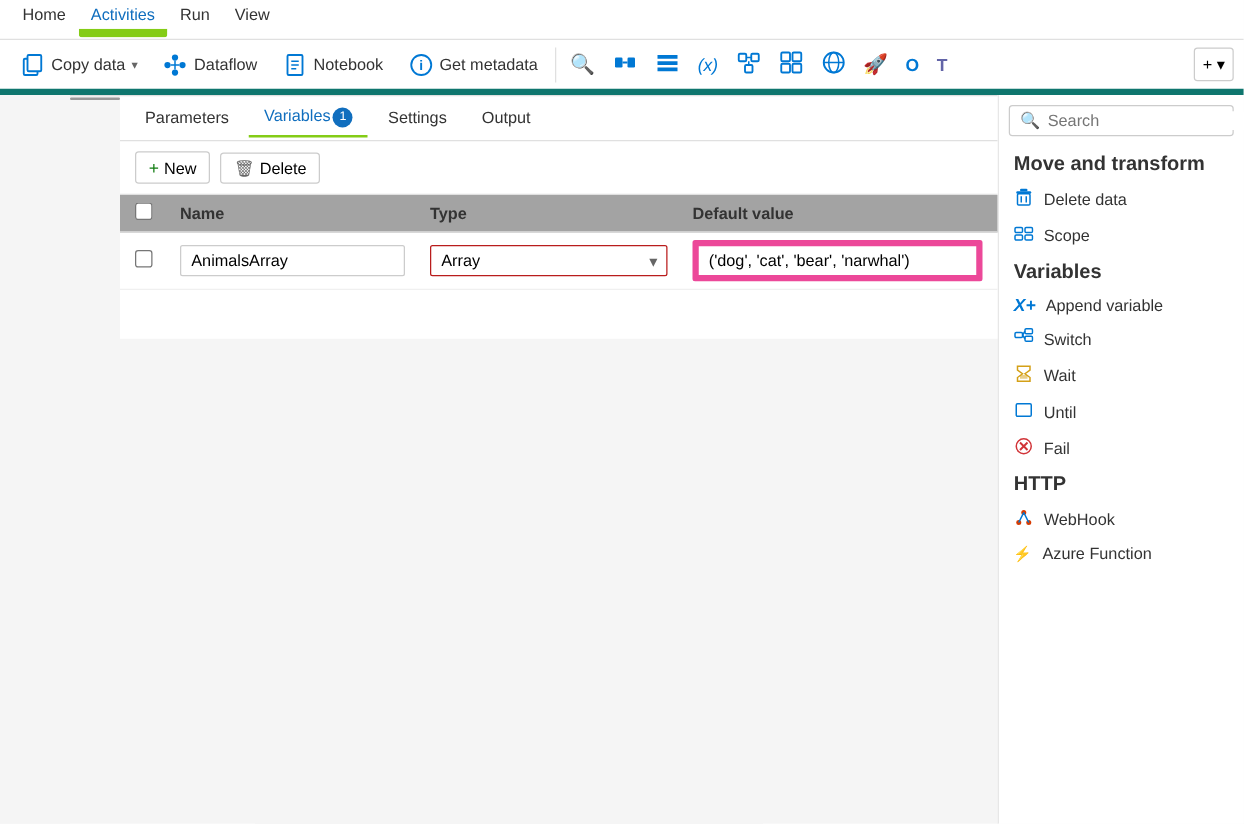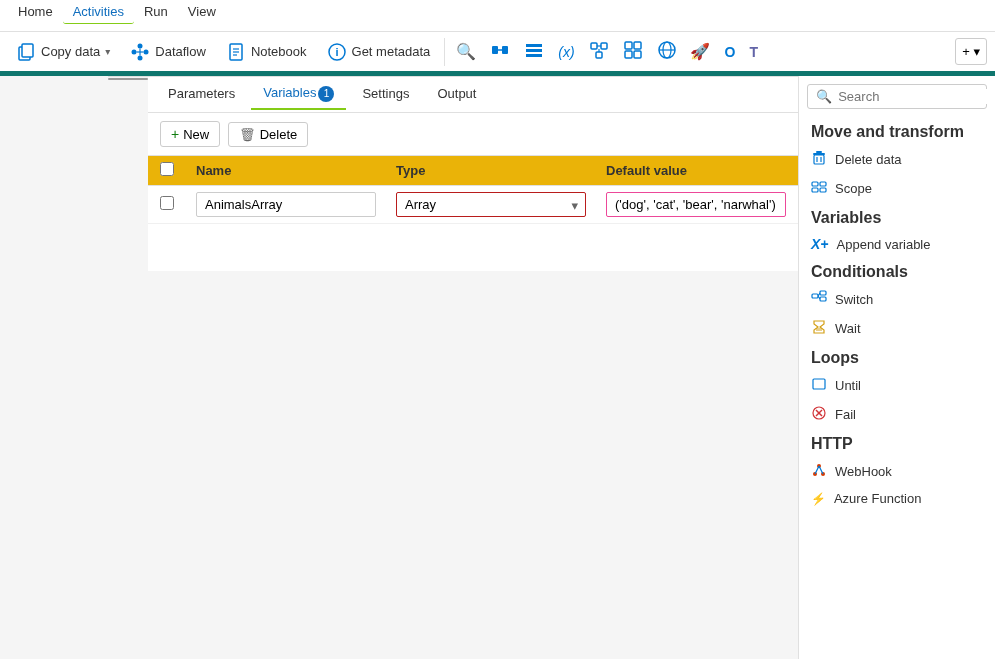--- a/index.html
+++ b/index.html
@@ -16,21 +16,21 @@
     }
     .menu-item {
       padding: 4px 10px;
       cursor: pointer;
       font-size: 13px;
       color: #333;
       border-radius: 3px;
     }
     .menu-item.active {
       color: #106ebe;
-      border-bottom: 1px solid #84cc16;
+      border-bottom: 7px solid #84cc16;
     }
 
     
     .toolbar {
       display: flex;
       align-items: center;
       height: 44px;
       background: #fff;
       border-bottom: 5px solid #0f766e;
       padding: 0 8px;
@@ -167,21 +167,21 @@
 
     
     .variables-table {
       width: 100%;
     }
     .table-header {
       display: flex;
       align-items: center;
       padding: 6px 12px;
       border-bottom: 1px solid #e0e0e0;
-      background: #eab308;
+      background: #a3a3a3;
     }
     .table-header-cell {
       font-weight: 600;
       font-size: 13px;
       color: #333;
     }
     .col-checkbox { width: 36px; }
     .col-name { width: 200px; }
     .col-type { width: 210px; }
     .col-default { flex: 1; }
@@ -224,23 +224,23 @@
     .select-arrow {
       position: absolute;
       right: 8px;
       top: 50%;
       transform: translateY(-50%);
       color: #666;
       pointer-events: none;
     }
 
     .default-input {
-      width: 180px;
+      width: 232px;
       padding: 4px 8px;
-      border: 1px solid #ec4899;
+      border: 5px solid #ec4899;
       border-radius: 2px;
       font-size: 13px;
     }
 
     
     .right-panel {
       width: 197px;
       background: #fff;
       border-left: 1px solid #e0e0e0;
       display: flex;
@@ -534,21 +534,20 @@
         </span>
         <span class="panel-item-label">Scope</span>
       </div>
 
       <div class="panel-section-label">Variables</div>
       <div class="panel-item">
         <span style="color:#0078d4;font-size:14px;font-style:italic;font-weight:bold;">X+</span>
         <span class="panel-item-label">Append variable</span>
       </div>
 
-      <div class="panel-section-label">Conditionals</div>
       <div class="panel-item">
         <span>
           <svg width="16" height="16" viewBox="0 0 16 16">
             <rect x="1" y="4" width="6" height="4" rx="1" fill="none" stroke="#0078d4" stroke-width="1.2"></rect>
             <rect x="9" y="1" width="6" height="4" rx="1" fill="none" stroke="#0078d4" stroke-width="1.2"></rect>
             <rect x="9" y="7" width="6" height="4" rx="1" fill="none" stroke="#0078d4" stroke-width="1.2"></rect>
             <line x1="7" y1="6" x2="9" y2="3" stroke="#0078d4" stroke-width="1.2"></line>
             <line x1="7" y1="6" x2="9" y2="9" stroke="#0078d4" stroke-width="1.2"></line>
           </svg>
         </span>
@@ -557,21 +556,20 @@
       <div class="panel-item">
         <span>
           <svg width="16" height="16" viewBox="0 0 16 16">
             <polygon points="3,2 13,2 13,5 9,8 13,11 13,14 3,14 3,11 7,8 3,5" fill="none" stroke="#d4a017" stroke-width="1.2"></polygon>
             <rect x="5" y="9" width="6" height="3" fill="#d4a017" opacity="0.5"></rect>
           </svg>
         </span>
         <span class="panel-item-label">Wait</span>
       </div>
 
-      <div class="panel-section-label">Loops</div>
       <div class="panel-item">
         <span>
           <svg width="16" height="16" viewBox="0 0 16 16">
             <rect x="2" y="3" width="12" height="10" rx="1" fill="none" stroke="#0078d4" stroke-width="1.2"></rect>
           </svg>
         </span>
         <span class="panel-item-label">Until</span>
       </div>
 
       <div class="panel-item">

